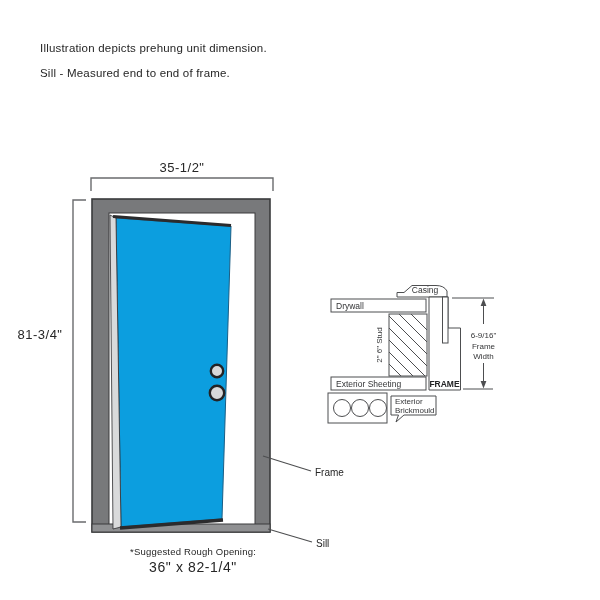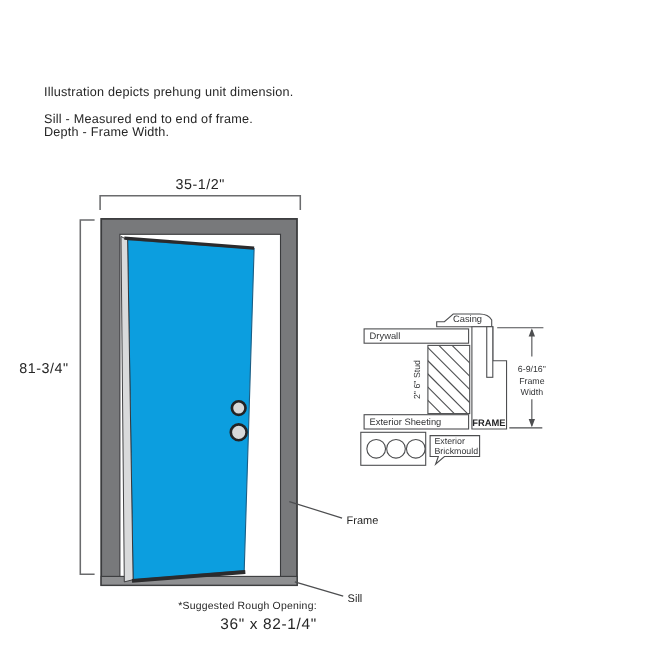--- a/index.html
+++ b/index.html
@@ -1,22 +1,22 @@
 <!DOCTYPE html>
 <html style="--door-blue: #0C9EDF; --frame-gray: #78797B; --sill-gray: #8F9092; --outline-dark: #3A3B3D; --diagram-line: #4D4E50; --dim-line: #6A6B6D; --text-dark: #262626; --knob-gray: #D7D8D9; --hinge-strip: #D9DADB; --shadow-dark: #2B2B2D;"><head>
 <meta charset="utf-8">
 <style>
   html,body{margin:0;padding:0;background:#fff;}
   .page{
     position:relative;width:600px;height:600px;background:#fff;overflow:hidden;
     font-family:"Liberation Sans",sans-serif;color:var(--text-dark,#262626);
   }
-  .intro{position:absolute;left:40px;top:42px;font-size:11.5px;letter-spacing:.2px;line-height:12.2px;margin-top:36px;}
+  .intro{position:absolute;left:40px;top:42px;font-size:11.5px;letter-spacing:.2px;line-height:12.2px;}
   .intro .gap{height:13px;}
-  .caption{position:absolute;left:98px;top:546px;width:190px;text-align:right;}
+  .caption{position:absolute;left:98px;top:546px;width:190px;text-align:center;}
   .caption .cap1{font-size:9.5px;letter-spacing:.2px;}
   .caption .cap2{font-size:14px;letter-spacing:.6px;margin-top:2px;}
   svg{position:absolute;left:0;top:0;}
   
   .frame-fill{fill:var(--frame-gray,#78797B);stroke:var(--outline-dark,#3A3B3D);stroke-width:1.6;}
   .opening{fill:#ffffff;stroke:var(--outline-dark,#3A3B3D);stroke-width:1;}
   .sill{fill:var(--sill-gray,#8F9092);stroke:var(--outline-dark,#3A3B3D);stroke-width:1;}
   .panel{fill:var(--door-blue,#0C9EDF);stroke:#1B5E85;stroke-width:1;}
   .hinge{fill:var(--hinge-strip,#D9DADB);stroke:var(--shadow-dark,#2B2B2D);stroke-width:.8;}
   .shadow-line{stroke:var(--shadow-dark,#2B2B2D);fill:none;}
@@ -35,21 +35,20 @@
 </style>
 </head>
 <body>
 
 <div class="page">
 
   <div class="intro">
     <div>Illustration depicts prehung unit dimension.</div>
     <div class="gap"></div>
     <div>Sill - Measured end to end of frame.</div>
-    <div>Depth - Frame Width.</div>
   </div>
 
   <svg width="600" height="600" viewBox="0 0 600 600">
     <defs>
       <clipPath id="studclip">
           <rect x="389" y="314" width="38" height="62"></rect>
         </clipPath>
     </defs>
 
     <g>

